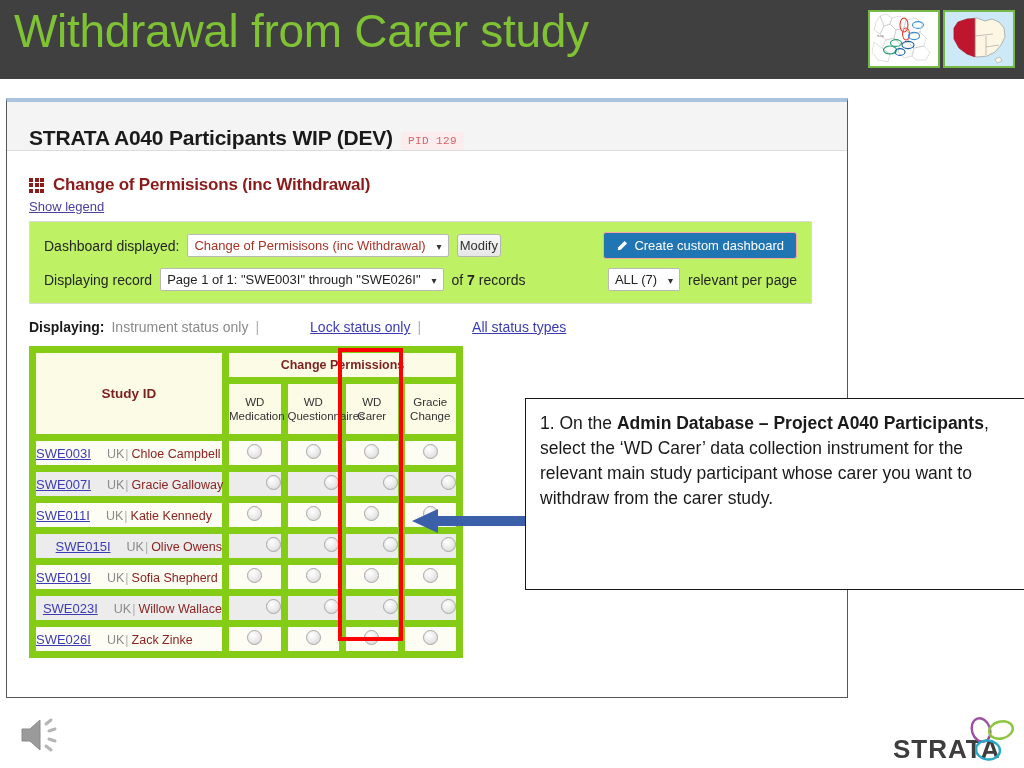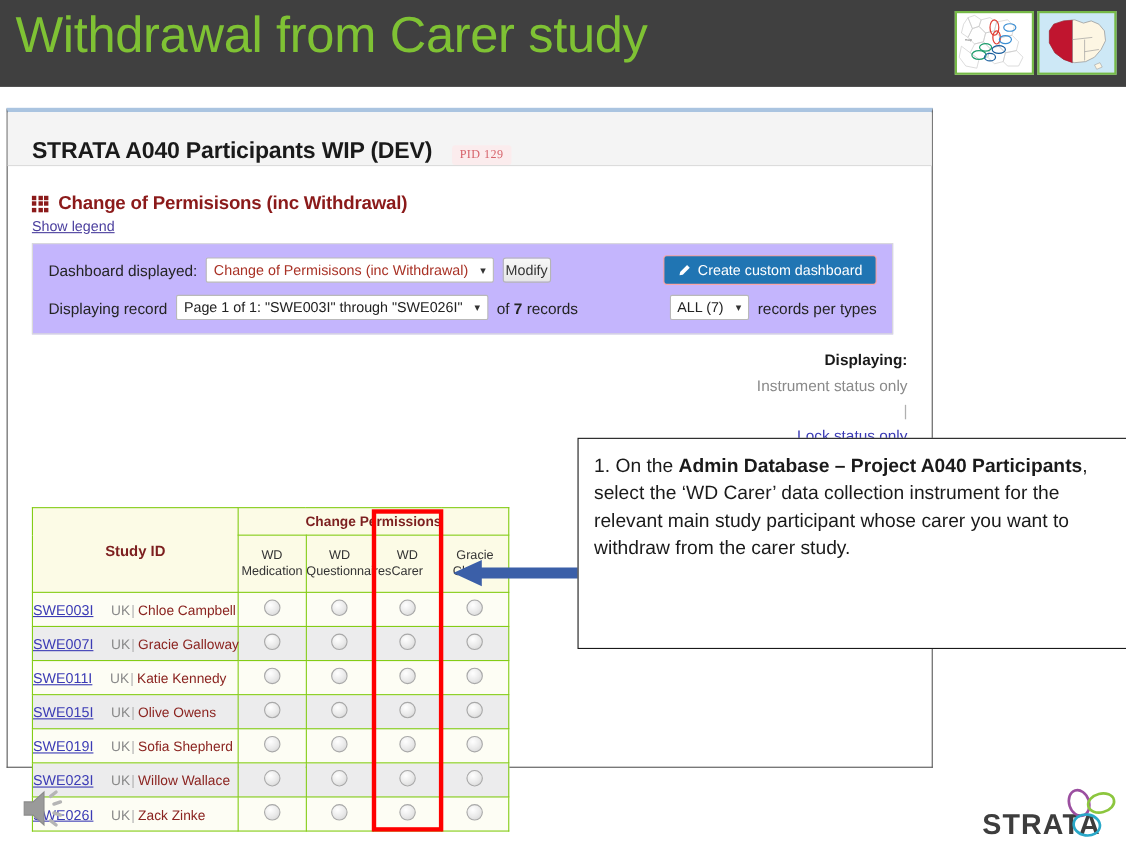--- a/index.html
+++ b/index.html
@@ -70,24 +70,24 @@
     padding-left: 22px;
     box-sizing: border-box;
   }
   .panel-title {
     font-size: 21px;
     font-weight: bold;
     color: #1a1a1a;
     letter-spacing: -0.2px;
   }
   .pid-badge {
-    margin-left: 18px;
+    margin-left: 8px;
     background: #fbeced;
     color: #d6636b;
-    font-family: Liberation Serif, serif;
+    font-family: Liberation Mono, monospace;
     font-size: 11px;
     padding: 3px 7px;
     border-radius: 3px;
     letter-spacing: 0.4px;
   }
 
   .panel-body {
     padding: 20px 22px 0 22px;
   }
 
@@ -125,21 +125,21 @@
     font-size: 13px;
     color: #4b3f9e;
     text-decoration: underline;
     cursor: pointer;
   }
 
   
   .controls {
     margin-top: 6px;
     border: 1px solid #dadada;
-    background: #c4b5fd;
+    background: #bef264;
     padding: 10px 14px 12px 14px;
     width: 783px;
     box-sizing: border-box;
   }
   .ctrl-row {
     display: flex;
     align-items: center;
     gap: 8px;
     margin-bottom: 9px;
   }
@@ -199,44 +199,45 @@
   .of-records { font-size: 14px; color: #242424; white-space: nowrap; }
   .of-records b { font-weight: bold; }
 
   
   .displaying {
     margin-top: 15px;
     display: flex;
     align-items: flex-end;
     gap: 7px;
     font-size: 14px;
-    flex-direction: column;
   }
   .displaying .lbl { font-weight: bold; color: #1a1a1a; }
   .displaying .inactive { color: #8a8a8a; }
   .displaying .sep { color: #b0b0b0; }
   .displaying .lnk {
     color: #3b3bb5;
-    cursor: pointer;
+    text-decoration: underline;
+    cursor: pointer;
+    margin-left: 44px;
   }
 
   
   .table-wrap {
     margin-top: 11px;
     position: relative;
     width: 434px;
   }
   table.status {
     border-collapse: collapse;
     table-layout: fixed;
     width: 434px;
     font-size: 12.5px;
   }
   table.status th, table.status td {
-    border: 1px solid #84cc16;
+    border: 7px solid #84cc16;
     padding: 0;
   }
   thead th {
     background: #fcfbe6;
     color: #7c1f1f;
     font-weight: bold;
     text-align: center;
     vertical-align: middle;
   }
   th.studyid-head {
@@ -257,21 +258,21 @@
     line-height: 1.25;
     padding: 0 1px;
   }
   th.c-med  { width: 68px; }
   th.c-ques { width: 96px; }
   th.c-carer{ width: 42px; }
   th.c-other{ width: 42px; }
 
   tbody tr { height: 31px; }
   tbody tr.odd  td { background: #fdfdf4; }
-  tbody tr.even td { background: #ececed; }
+  tbody tr.even td { background: #ececed; text-align: right; }
   td.idcell {
     padding-left: 6px;
     white-space: nowrap;
     font-size: 12.5px;
   }
   td.idcell .sid {
     color: #3b3bb5;
     text-decoration: underline;
     cursor: pointer;
     font-size: 13px;
@@ -442,21 +443,21 @@
         <span class="sel">
           <span>Page 1 of 1: "SWE003I" through "SWE026I"</span>
           <span class="caret">▾</span>
         </span>
         <span class="of-records"><span>of </span><b>7</b><span> records</span></span>
         <span class="ctrl-right">
           <span class="sel">
             <span>ALL (7)</span>
             <span class="caret">▾</span>
           </span>
-          <span class="of-records">records per types</span>
+          <span class="of-records">relevant per page</span>
         </span>
       </div>
     </div>
 
     <div class="displaying">
       <span class="lbl">Displaying:</span>
       <span class="inactive">Instrument status only</span>
       <span class="sep">|</span>
       <span class="lnk">Lock status only</span>
       <span class="sep">|</span>

